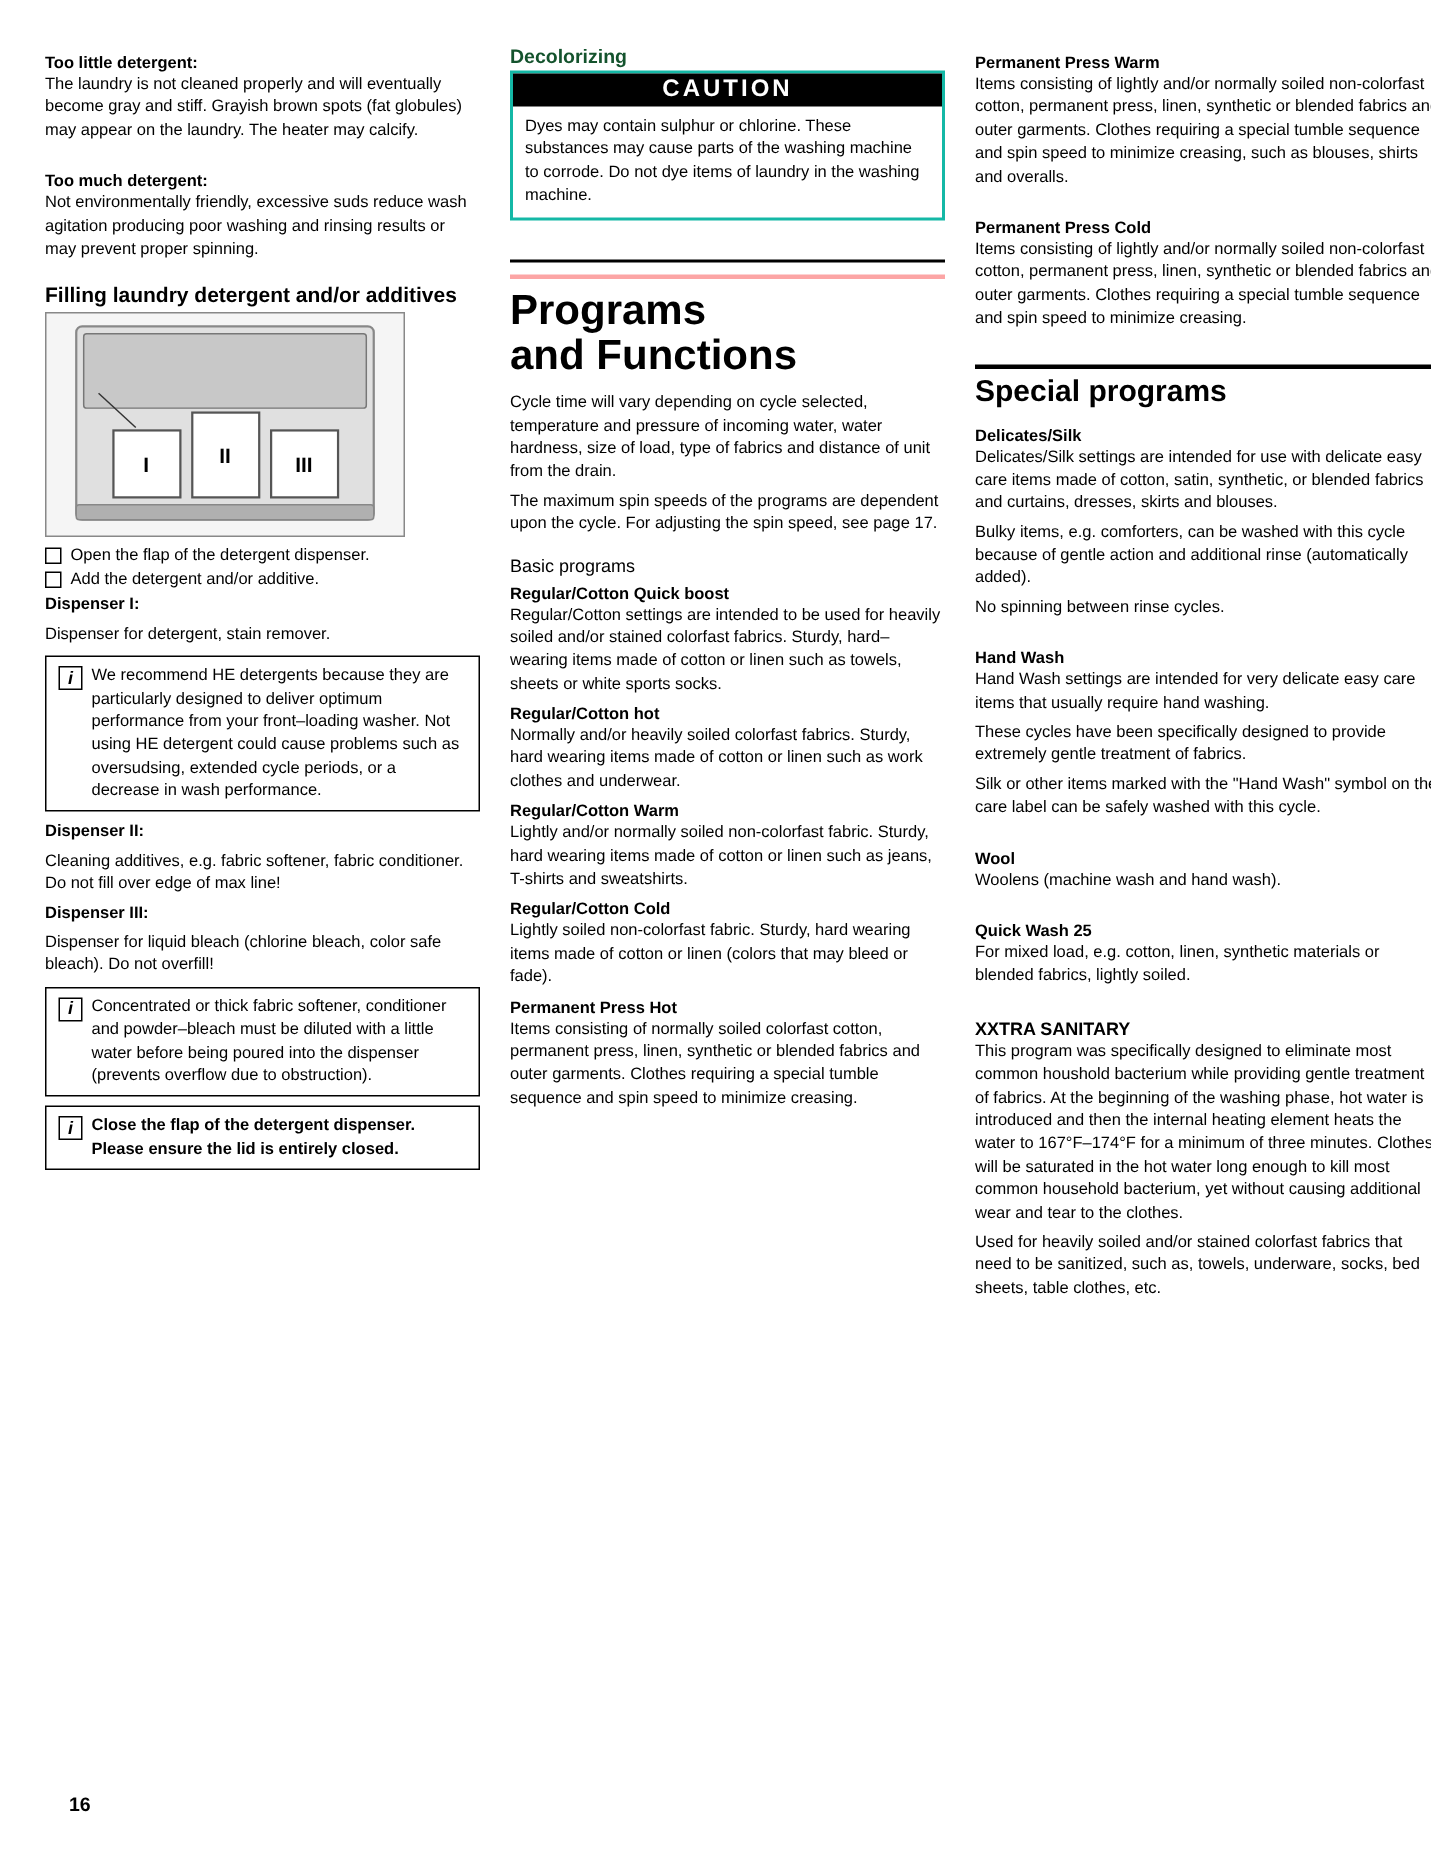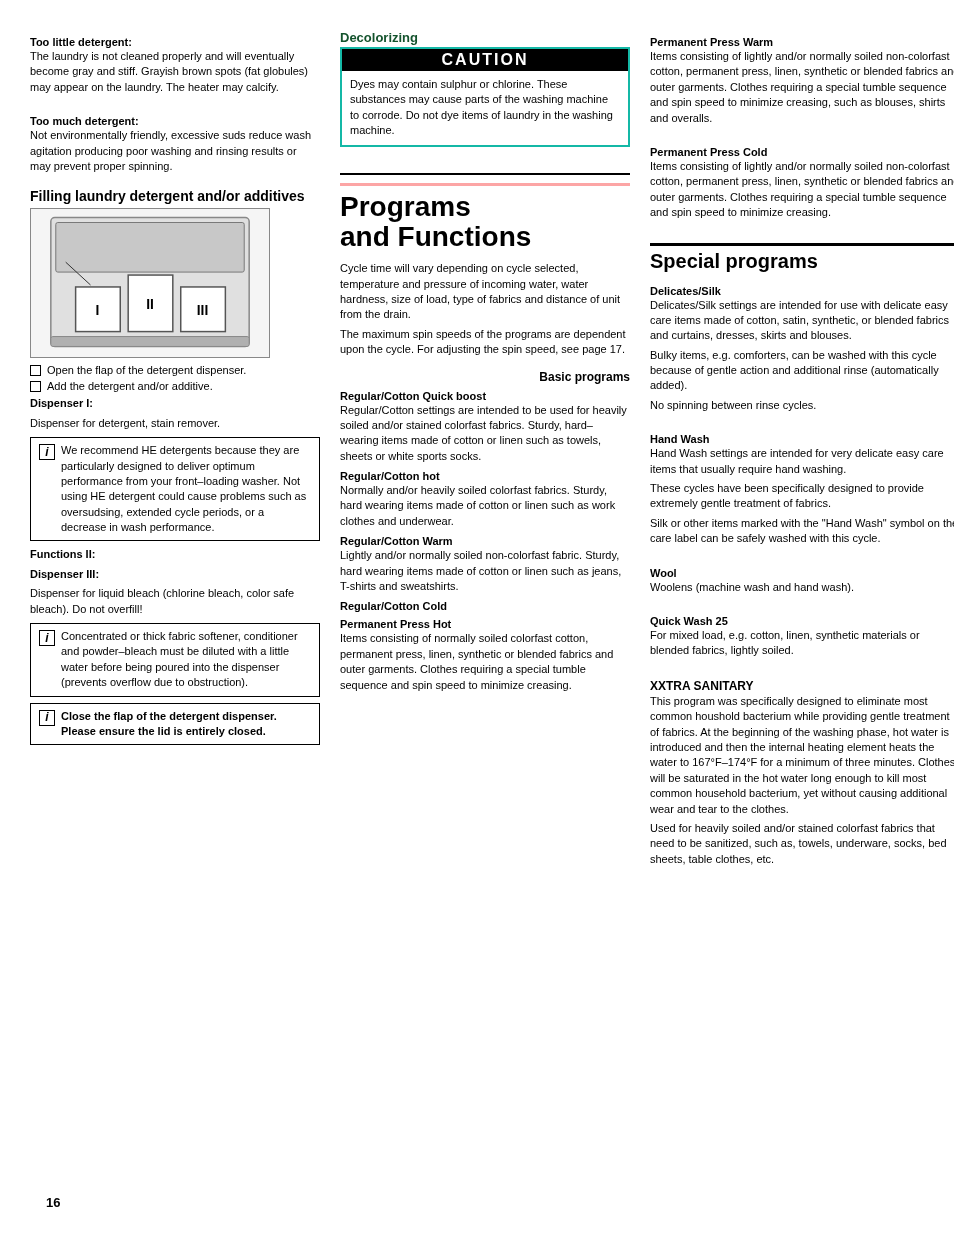--- a/index.html
+++ b/index.html
@@ -19,21 +19,21 @@
       grid-template-columns: 290px 290px 310px;
       grid-template-rows: auto;
       gap: 0 20px;
     }
     .col { display: flex; flex-direction: column; gap: 0; }
     .col1 { grid-column: 1; }
     .col2 { grid-column: 2; }
     .col3 { grid-column: 3; }
 
     h2 { font-size: 14px; font-weight: bold; margin-bottom: 4px; }
-    h3 { font-size: 12px; font-weight: bold; margin-bottom: 2px; margin-top: 8px; text-align: right; }
+    h3 { font-size: 12px; font-weight: normal; margin-bottom: 2px; margin-top: 8px; }
     h4 { font-size: 11px; font-weight: bold; margin-bottom: 1px; margin-top: 6px; }
     p { font-size: 11px; line-height: 1.4; margin-bottom: 4px; }
     .section { margin-bottom: 10px; }
 
     .caution-header {
       font-size: 13px;
       font-weight: bold;
       color: #14532d;
       margin-bottom: 2px;
     }
@@ -186,21 +186,22 @@
       </div>
 
       <p><strong>Dispenser I:</strong></p>
       <p>Dispenser for detergent, stain remover.</p>
 
       <div class="info-box">
         <div class="info-icon">i</div>
         <span>We recommend HE detergents because they are particularly designed to deliver optimum performance from your front–loading washer.  Not using HE detergent could cause problems such as oversudsing, extended cycle periods, or a decrease in wash performance.</span>
       </div>
 
-      <p><strong>Functions II:</strong></p>
+      <p><strong>Dispenser II:</strong></p>
+      <p>Cleaning additives, e.g. fabric softener, fabric conditioner. Do not fill over edge of max line!</p>
 
       <p><strong>Dispenser III:</strong></p>
       <p>Dispenser for liquid bleach (chlorine bleach, color safe bleach). Do not overfill!</p>
 
       <div class="info-box">
         <div class="info-icon">i</div>
         <span>Concentrated or thick fabric softener, conditioner and powder–bleach must be diluted with a little water before being poured into the dispenser (prevents overflow due to obstruction).</span>
       </div>
 
       <div class="info-box">
@@ -235,20 +236,21 @@
       <h4>Regular/Cotton Quick boost</h4>
       <p>Regular/Cotton settings are intended to be used for heavily soiled and/or stained colorfast fabrics. Sturdy, hard–wearing items made of cotton or linen such as towels, sheets or white sports socks.</p>
 
       <h4>Regular/Cotton hot</h4>
       <p>Normally and/or heavily soiled colorfast fabrics. Sturdy, hard wearing items made of cotton or linen such as work clothes and underwear.</p>
 
       <h4>Regular/Cotton Warm</h4>
       <p>Lightly and/or normally soiled non-colorfast fabric. Sturdy, hard wearing items made of cotton or linen such as jeans, T-shirts and sweatshirts.</p>
 
       <h4>Regular/Cotton Cold</h4>
+      <p>Lightly soiled non-colorfast fabric. Sturdy, hard wearing items made of cotton or linen (colors that may bleed or fade).</p>
 
       <h4>Permanent Press Hot</h4>
       <p>Items consisting of normally soiled colorfast cotton, permanent press, linen, synthetic or blended fabrics and outer garments. Clothes requiring a special tumble sequence and spin speed to minimize creasing.</p>
     </div>
   </div>
 
   <div class="col col3">
     <div class="section">
       <h4>Permanent Press Warm</h4>
       <p>Items consisting of lightly and/or normally soiled non-colorfast cotton, permanent press, linen, synthetic or blended fabrics and outer garments. Clothes requiring a special tumble sequence and spin speed to minimize creasing, such as blouses, shirts and overalls.</p>

